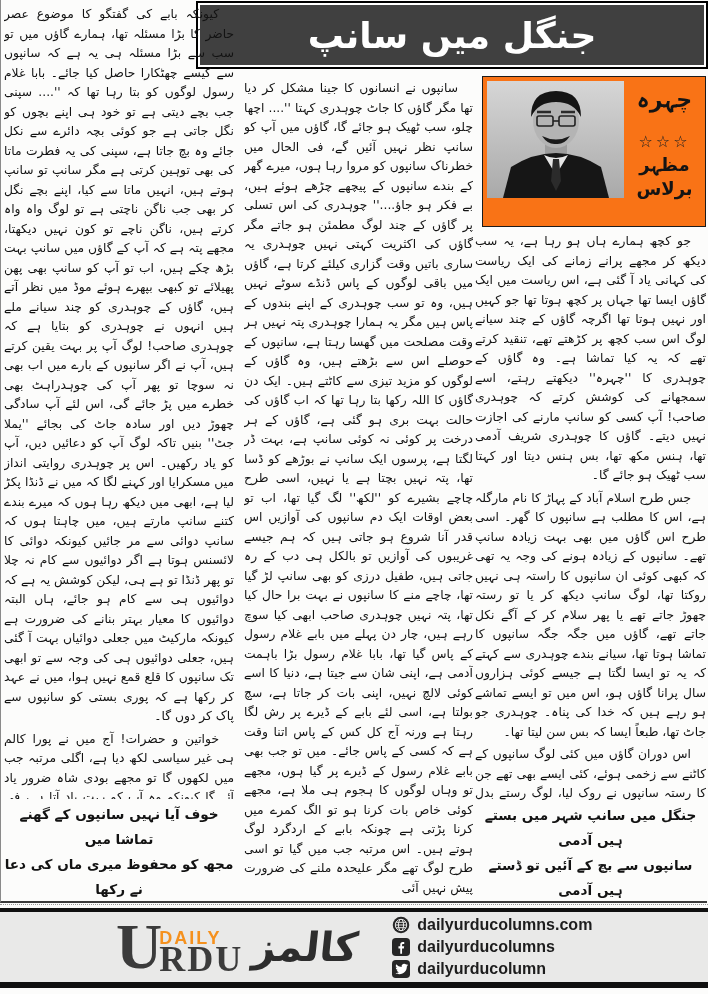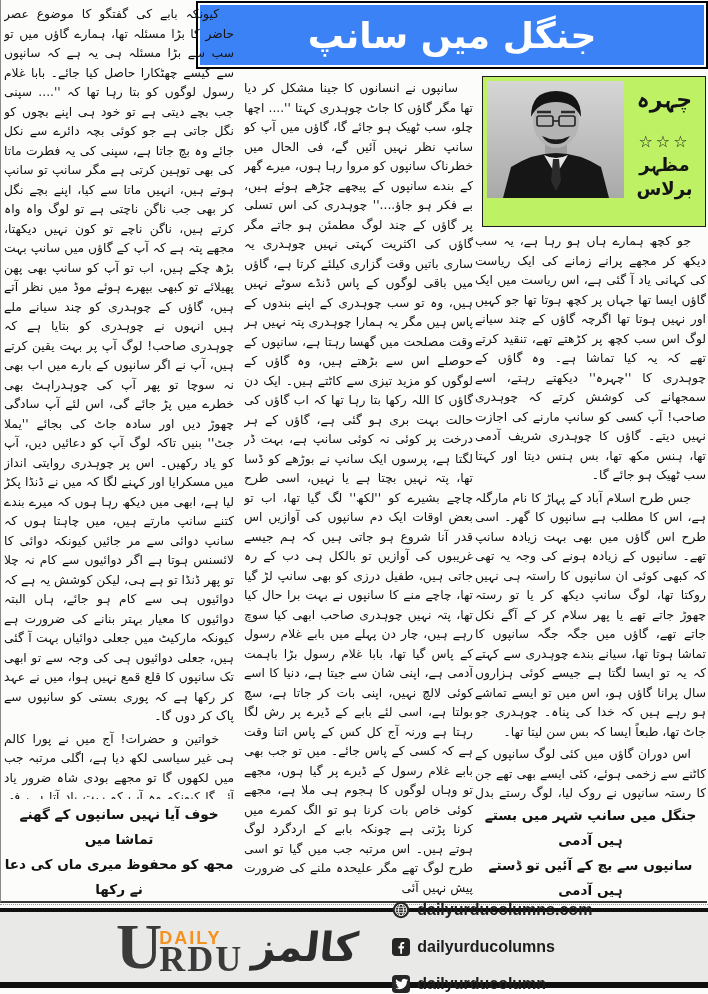--- a/index.html
+++ b/index.html
@@ -7,27 +7,27 @@
     width:708px;height:994px;position:relative;overflow:hidden;
     background:#fcfcfb;font-family:"DejaVu Sans",sans-serif;color:#141414;
   }
   
   .page-frame{position:absolute;left:0;top:0;width:706px;height:901px;
     border-left:1px solid #8a8a8a;border-bottom:2px solid #3a3a3a;pointer-events:none;}
   .dotted-divider{position:absolute;left:0;top:904px;width:708px;border-top:1px dotted #9a9a9a;}
 
   
   .title-box{position:absolute;left:196px;top:1px;width:508px;height:64px;
-    background:#3b82f6;border:2px solid #000;box-shadow:inset 0 0 0 2px #fff;
+    background:#404040;border:2px solid #000;box-shadow:inset 0 0 0 2px #fff;
     display:flex;align-items:center;justify-content:center;}
   .title-box h1{margin:0;color:#fff;font-size:36px;font-weight:bold;direction:rtl;letter-spacing:1px;}
 
   
   .author-box{position:absolute;left:482px;top:76px;width:222px;height:149px;
-    border:1px solid #1c1c1c;background:#bef264;}
+    border:1px solid #1c1c1c;background:#f97316;}
   .author-photo{position:absolute;left:4px;top:4px;width:137px;height:117px;background:#c9c9c9;}
   .author-meta{position:absolute;left:143px;top:8px;right:2px;text-align:center;direction:rtl;}
   .column-name{font-size:22px;font-weight:bold;line-height:30px;}
   .stars{font-size:16px;letter-spacing:3px;line-height:22px;margin-top:16px;color:#222;}
   .author-name{font-size:18px;font-weight:bold;line-height:24px;}
   .author-email{position:absolute;left:2px;bottom:2px;width:216px;text-align:center;
     font-family:"Liberation Serif",serif;font-weight:bold;font-size:13.5px;color:#000;}
 
   
   .col{position:absolute;direction:rtl;text-align:justify;font-size:12.3px;line-height:19.5px;
@@ -45,21 +45,21 @@
     display:flex;align-items:center;}
   .logo{display:flex;align-items:center;margin-left:116px;}
   .logo-u{font-family:"Liberation Serif",serif;font-weight:bold;font-size:64px;line-height:54px;color:#3b3b3b;}
   .logo-stack{display:flex;flex-direction:column;margin-left:-3px;margin-top:8px;}
   .logo-daily{color:#f5911e;font-weight:bold;font-size:18px;letter-spacing:2px;line-height:17px;
     font-family:"Liberation Sans",sans-serif;}
   .logo-rdu{color:#3b3b3b;font-weight:bold;font-size:36px;letter-spacing:2px;line-height:25px;
     font-family:"Liberation Serif",serif;}
   .logo-kalmz{font-size:40px;font-weight:bold;color:#2d2d2d;margin-left:10px;direction:rtl;
     transform:skewX(-6deg);line-height:44px;}
-  .socials{margin-left:34px;display:flex;flex-direction:column;gap:19px;}
+  .socials{margin-left:34px;display:flex;flex-direction:column;gap:4px;}
   .social-row{display:flex;align-items:center;gap:7px;cursor:pointer;
     font-family:"Liberation Sans",sans-serif;font-weight:bold;font-size:16px;color:#1d1d1d;}
   .social-row .icon{width:18px;height:18px;flex:0 0 auto;}
 </style>
 </head>
 <body>
 
 <div class="page-frame"></div>
 <div class="dotted-divider"></div>
 

